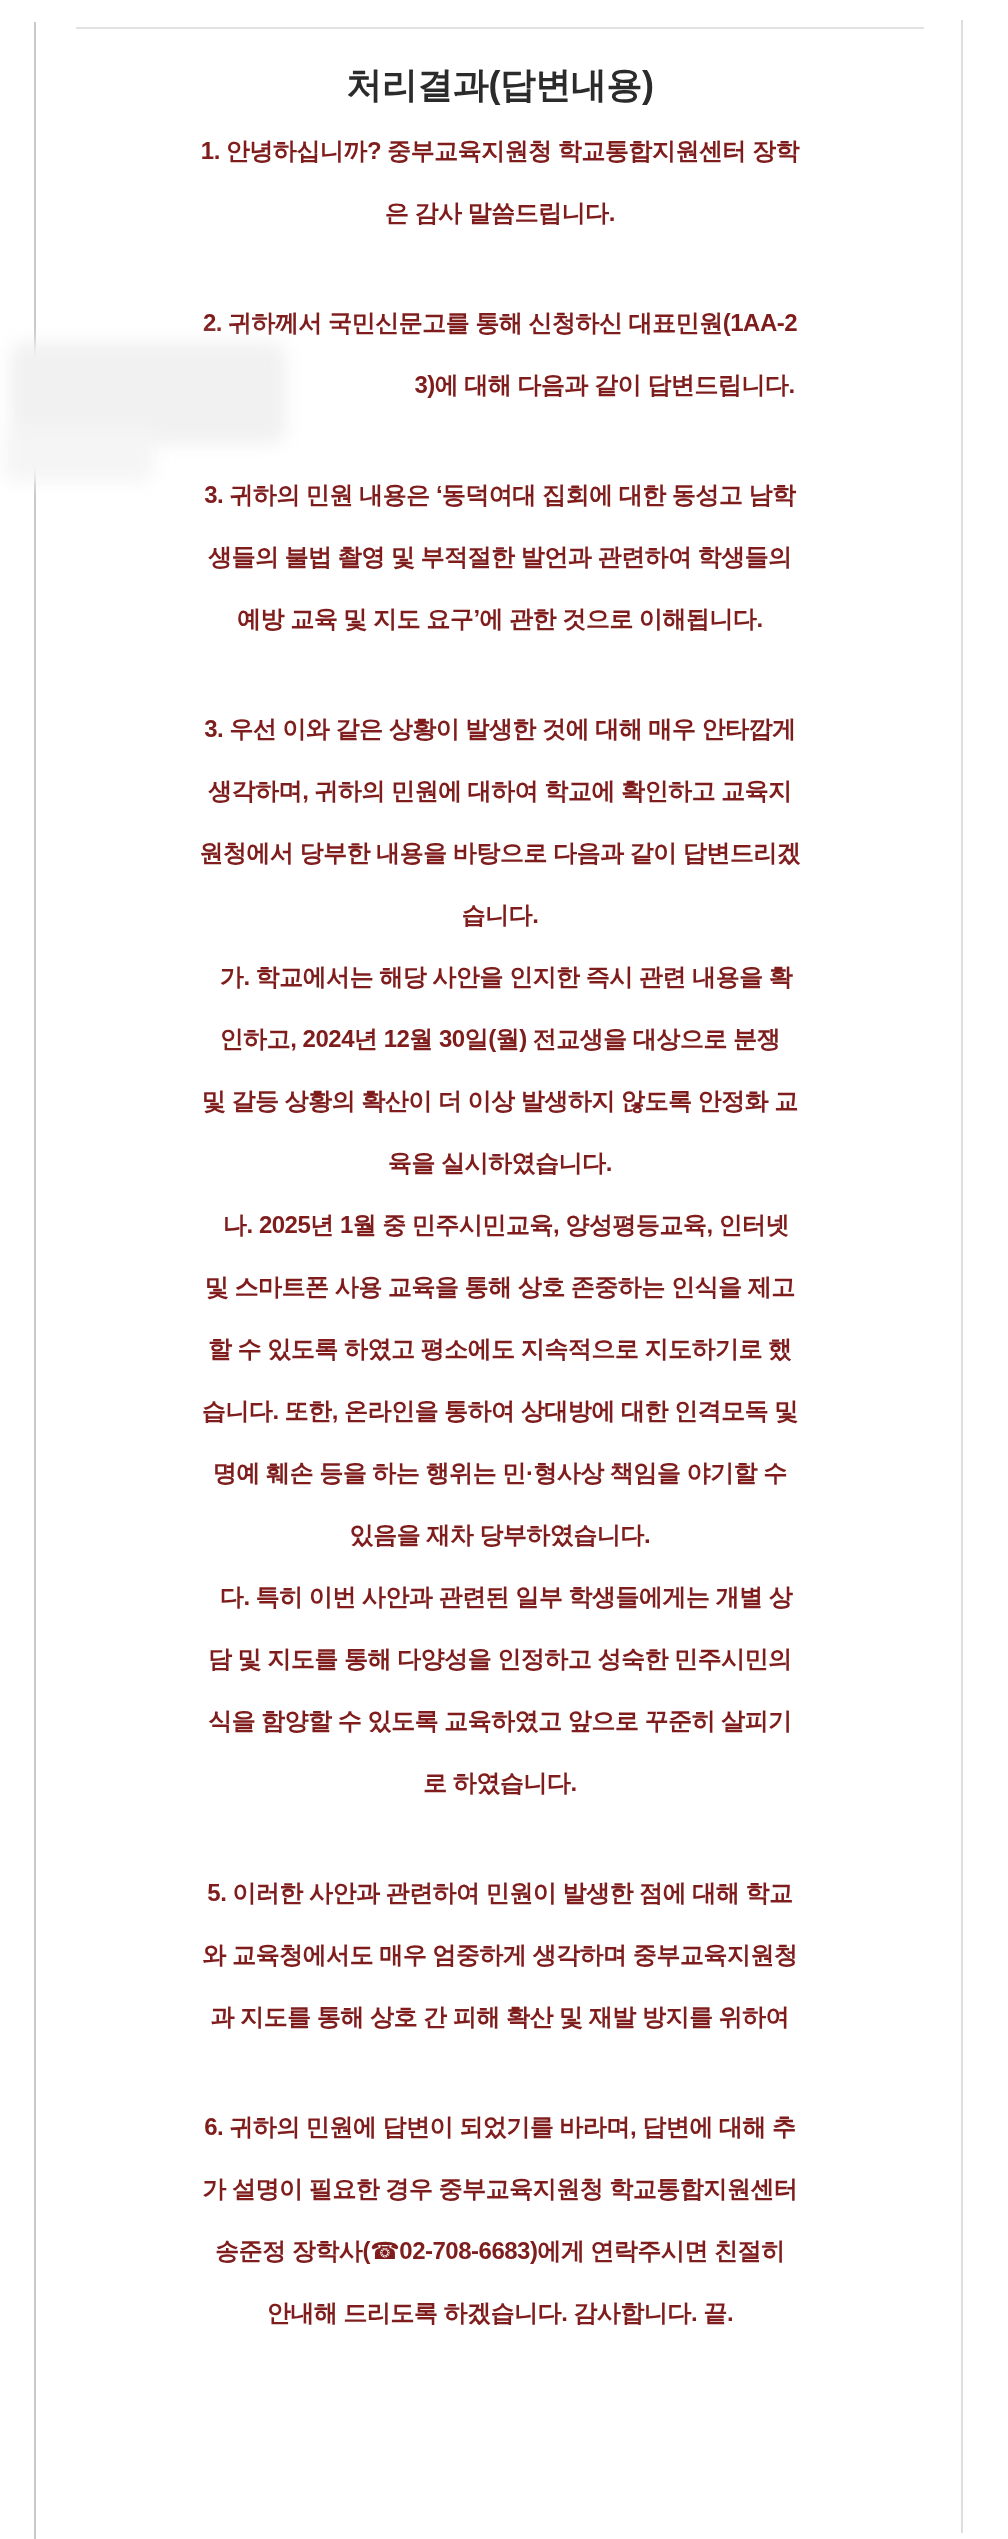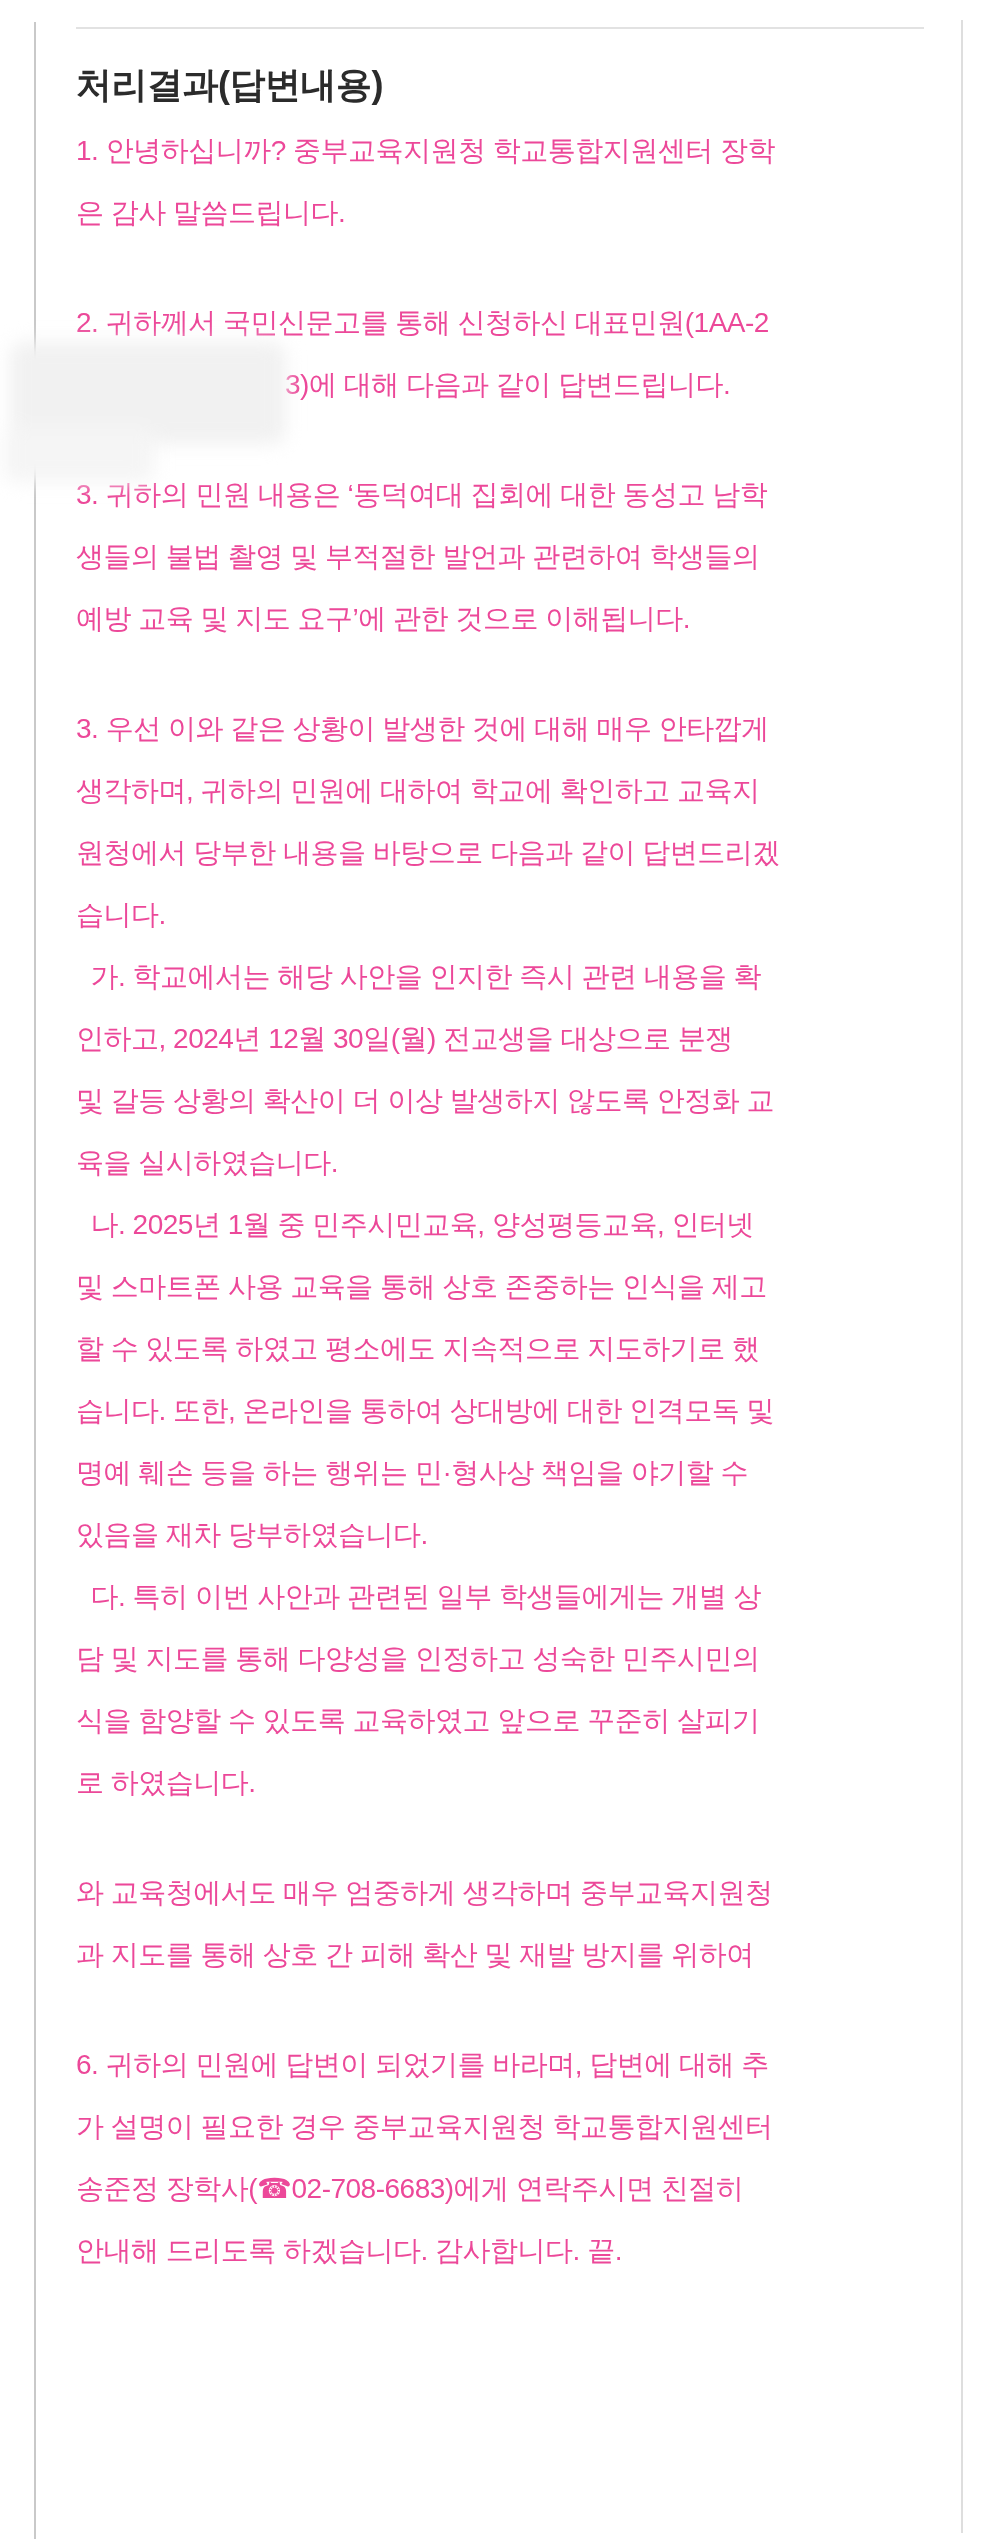--- a/index.html
+++ b/index.html
@@ -3,20 +3,21 @@
 <meta charset="utf-8">
 <style>
   html, body { margin: 0; padding: 0; background: #ffffff; }
   .page {
     position: relative;
     width: 1008px;
     height: 2539px;
     background: #ffffff;
     overflow: hidden;
     font-family: "Liberation Sans", "DejaVu Sans", sans-serif;
+    text-align: center;
   }
   .border-left {
     position: absolute;
     left: 34px; top: 22px;
     width: 2px; height: 2517px;
     background: #c9c9c9;
   }
   .border-right {
     position: absolute;
     left: 961px; top: 20px;
@@ -37,24 +38,24 @@
   .doc-title {
     margin: 0 0 12px 0;
     font-size: 36px;
     line-height: 46px;
     font-weight: 700;
     color: #2b2b2b;
     letter-spacing: -0.5px;
   }
   .para {
     margin: 0 0 48px 0;
-    font-size: 28px;
+    font-size: 24px;
     line-height: 62px;
-    font-weight: 400;
-    color: #ec4899;
+    font-weight: 700;
+    color: #7f1d1d;
     letter-spacing: -0.5px;
   }
   .group .para { margin: 0; }
   .group { margin: 0 0 48px 0; }
   .line { display: block; white-space: pre; }
   .para-redacted { position: relative; }
   .para-redacted .line:last-child { text-indent: 209px; }
   .redaction {
     position: absolute;
     left: -66px; top: 50px;
@@ -126,20 +127,21 @@
         </p>
       <p class="para">
           <span class="line">  다. 특히 이번 사안과 관련된 일부 학생들에게는 개별 상</span>
           <span class="line">담 및 지도를 통해 다양성을 인정하고 성숙한 민주시민의</span>
           <span class="line">식을 함양할 수 있도록 교육하였고 앞으로 꾸준히 살피기</span>
           <span class="line">로 하였습니다.</span>
         </p>
     </div>
 
     <p class="para">
+        <span class="line">5. 이러한 사안과 관련하여 민원이 발생한 점에 대해 학교</span>
         <span class="line">와 교육청에서도 매우 엄중하게 생각하며 중부교육지원청</span>
         <span class="line">과 지도를 통해 상호 간 피해 확산 및 재발 방지를 위하여</span>
       </p>
 
     <p class="para">
         <span class="line">6. 귀하의 민원에 답변이 되었기를 바라며, 답변에 대해 추</span>
         <span class="line">가 설명이 필요한 경우 중부교육지원청 학교통합지원센터</span>
         <span class="line">송준정 장학사(☎02-708-6683)에게 연락주시면 친절히</span>
         <span class="line">안내해 드리도록 하겠습니다. 감사합니다. 끝.</span>
       </p>

